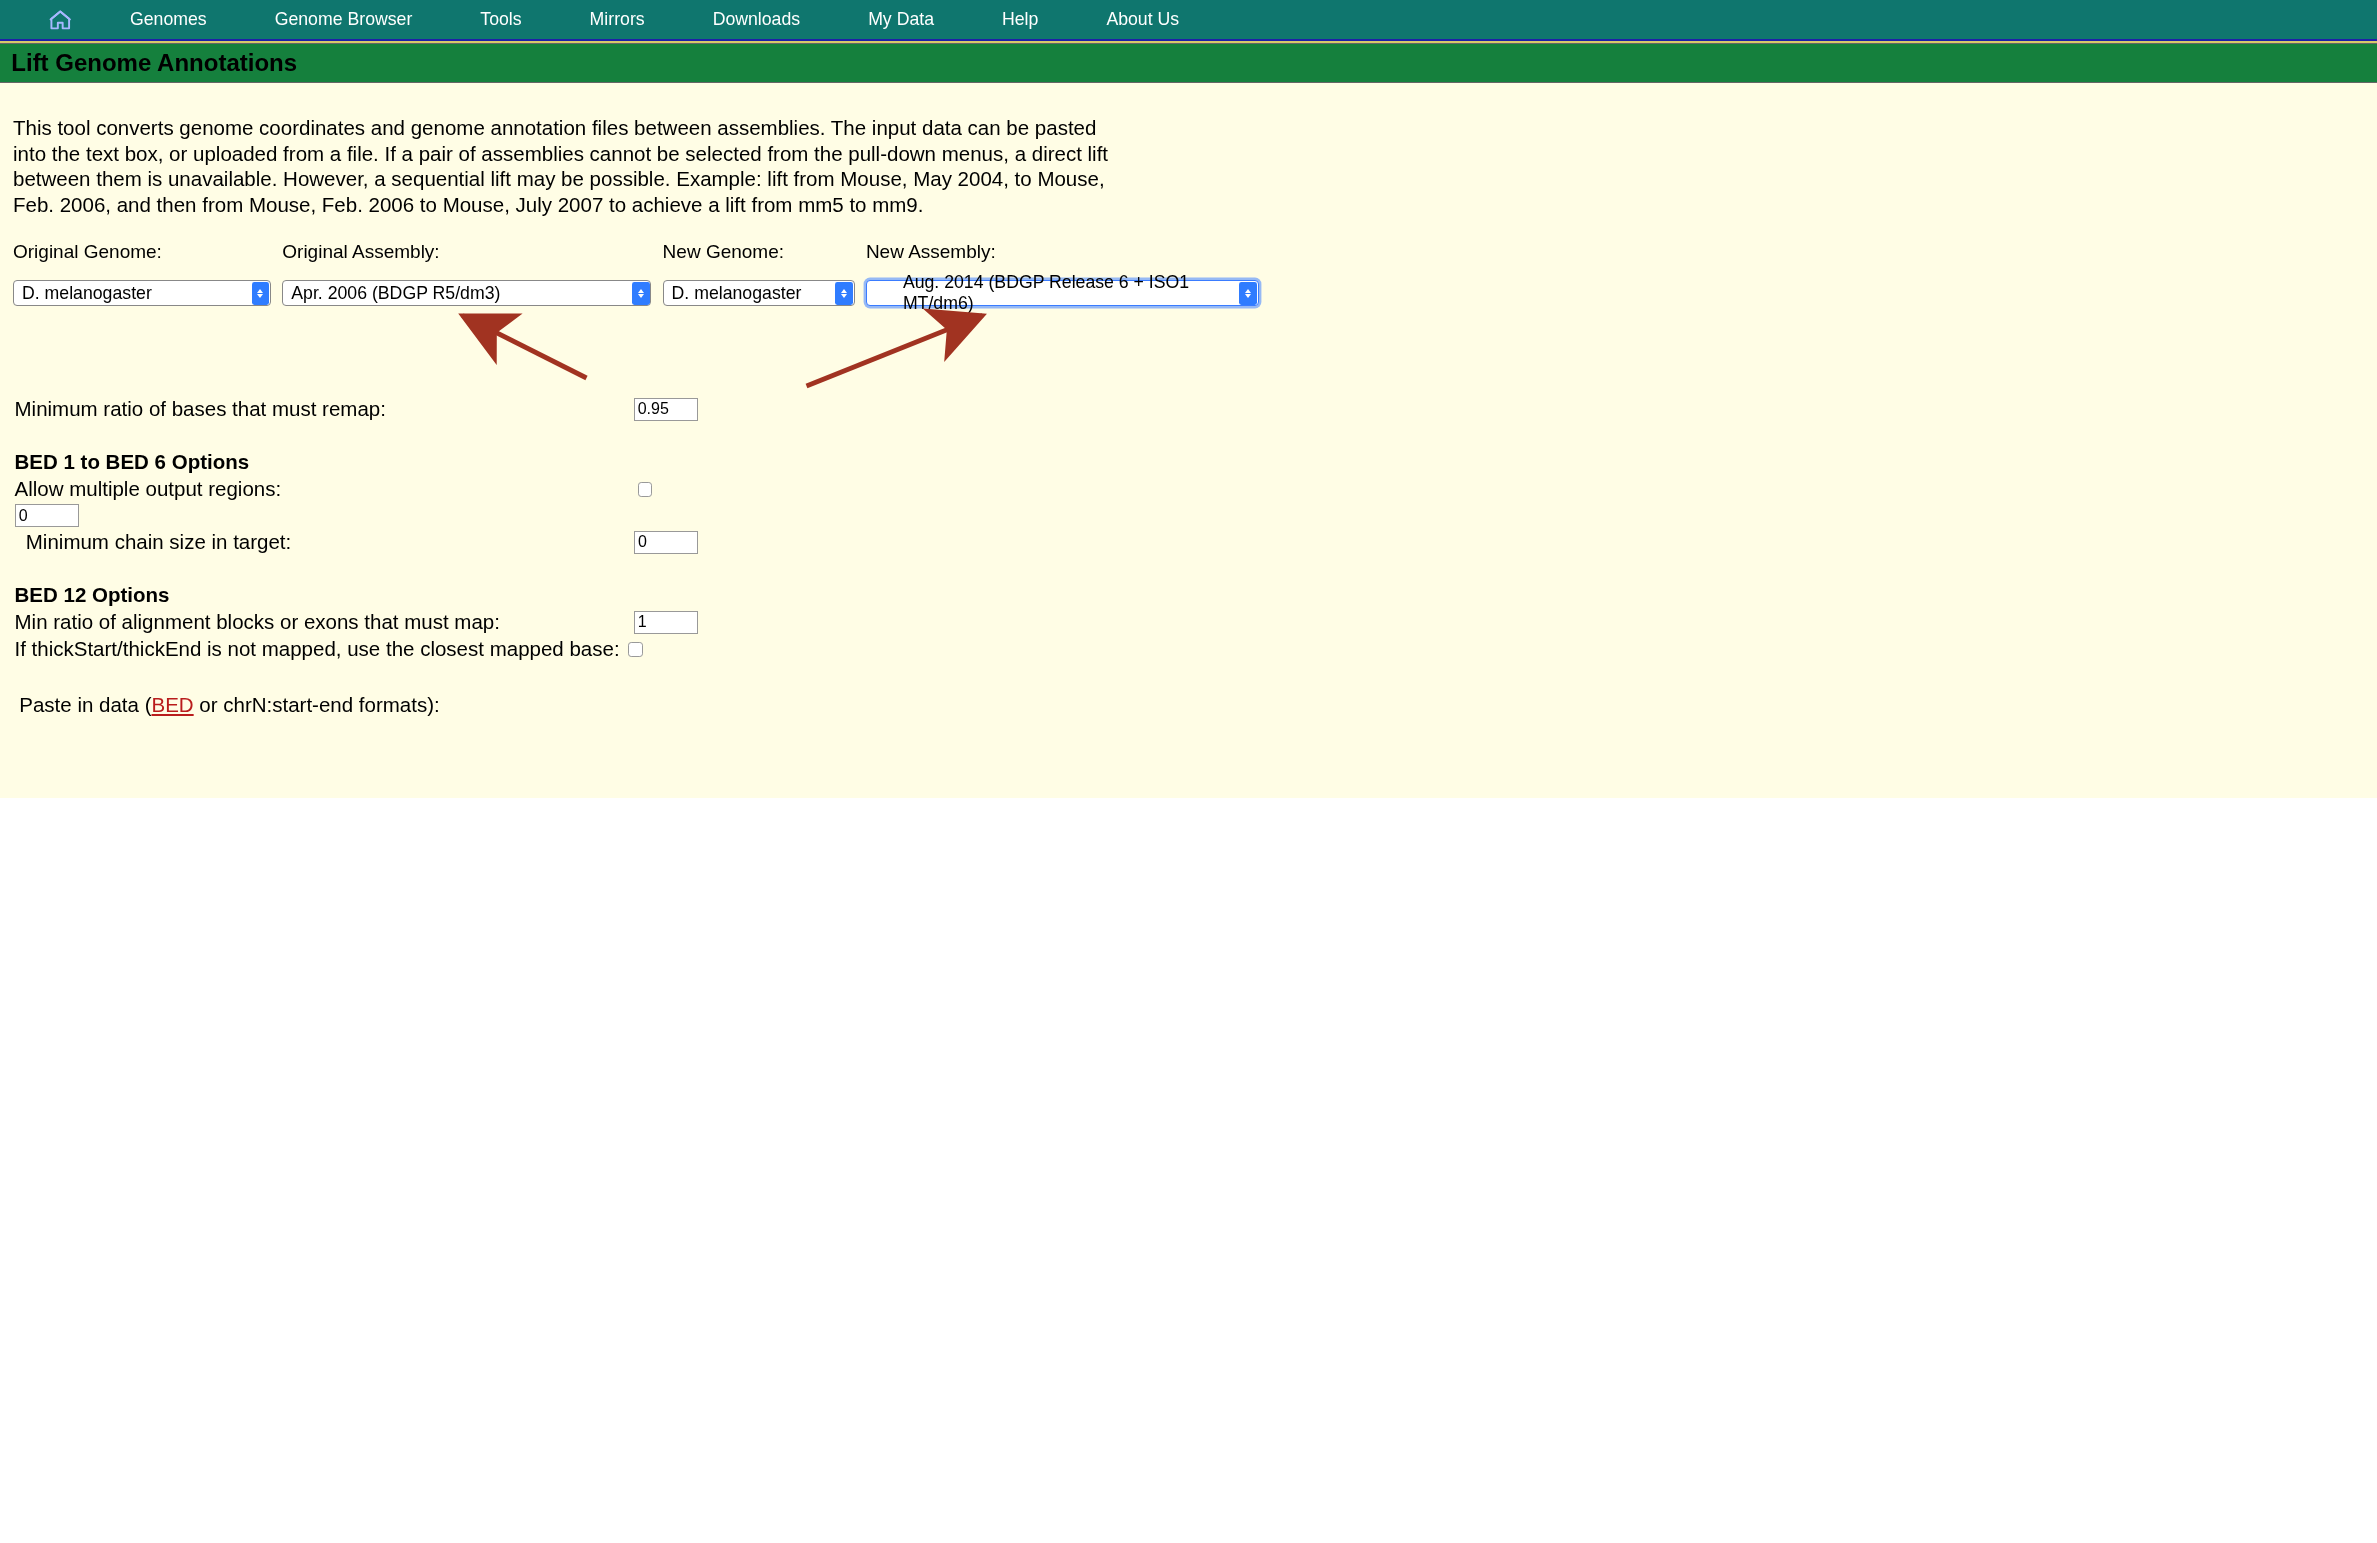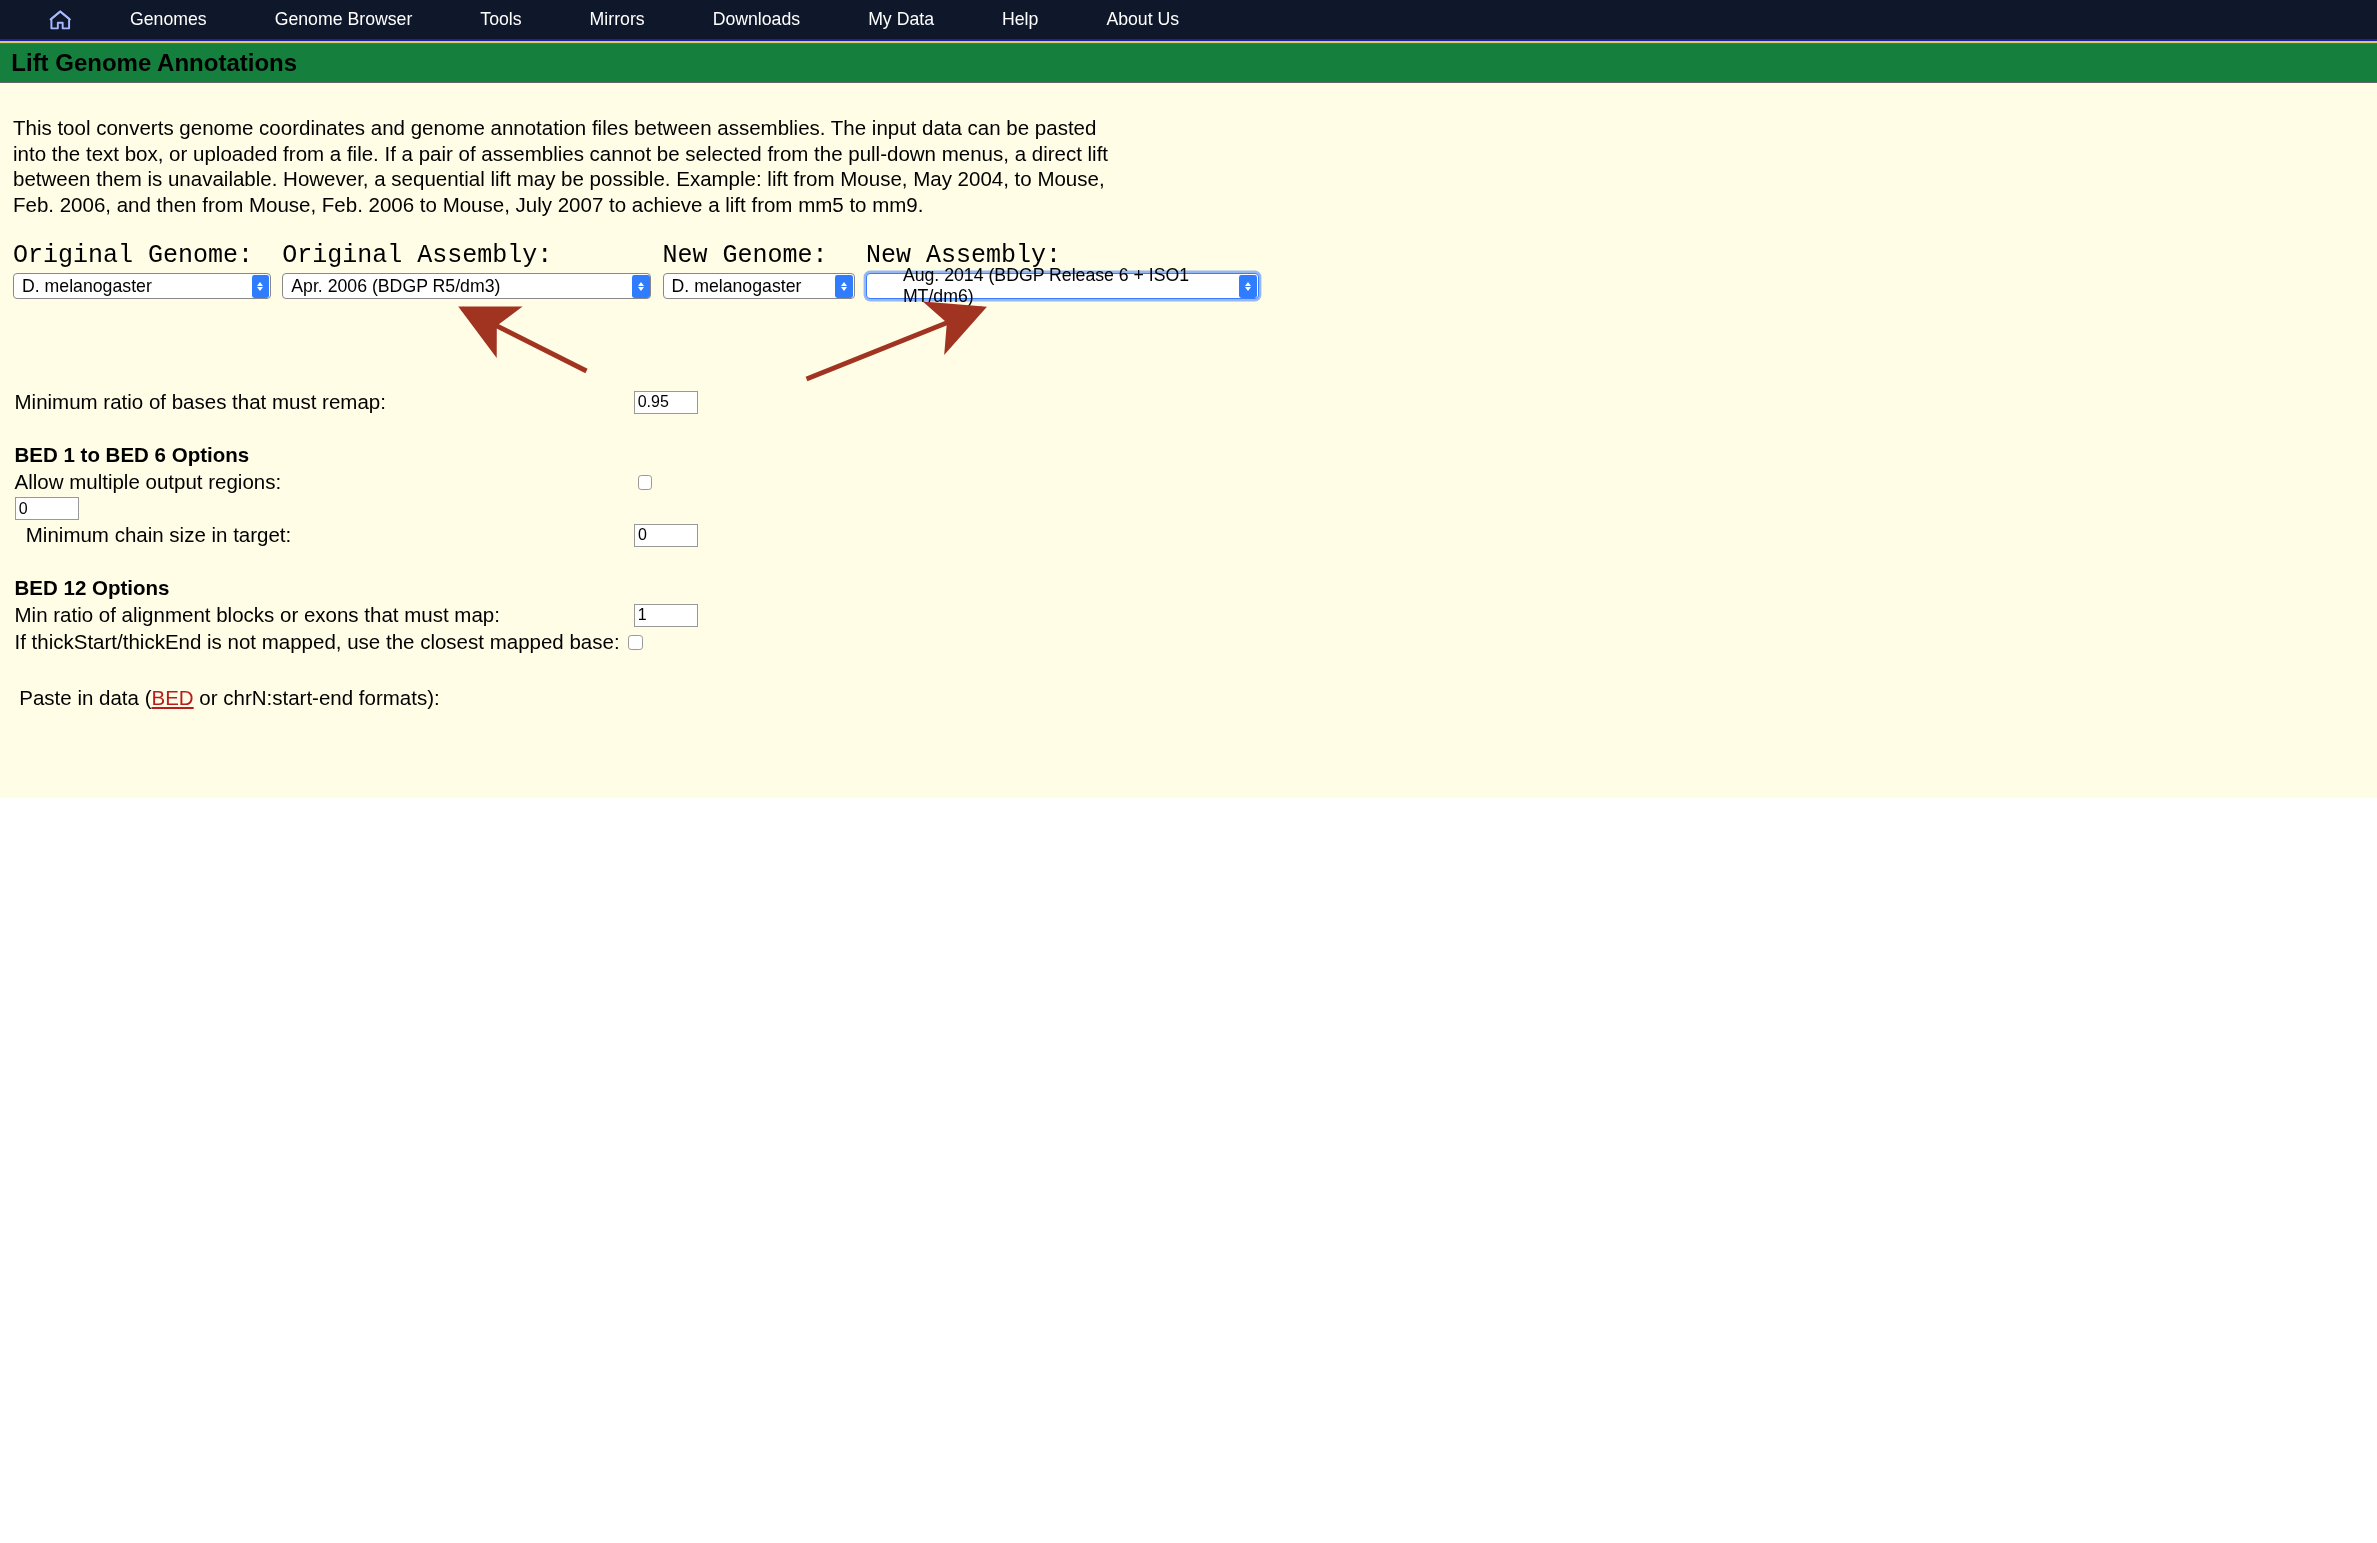--- a/index.html
+++ b/index.html
@@ -8,21 +8,21 @@
     font-size:21px;
     color:#000;
     background:#fff;
     width:1189px; 
   }
   
   body{width:auto;}
 
   
   .topbar{
-    background:#0f172a;
+    background:#0f766e;
     height:39px;
     display:flex;
     align-items:center;
     padding:0 24px;
     gap:0;
     border-bottom:2.4px solid #1e20a8;
   }
   .topbar .home{
     color:#a6b8ff;
     width:72px;
@@ -72,23 +72,22 @@
     display:flex;
     gap:11.3px;
     padding:16px 13px 0 13px;
     align-items:flex-end;
   }
   .selcol{
     display:flex;
     flex-direction:column;
   }
   .sel-label{
-    font-size:25px;
-    margin-bottom:3px;
-    font-family:Liberation Mono, monospace;
+    font-size:19px;
+    margin-bottom:17px;
   }
   .sel{
     position:relative;
     background:#fff;
     border:0.8px solid #888;
     border-radius:4px;
     height:24px;
     display:flex;
     align-items:center;
     padding:0 21px 0 8px;

